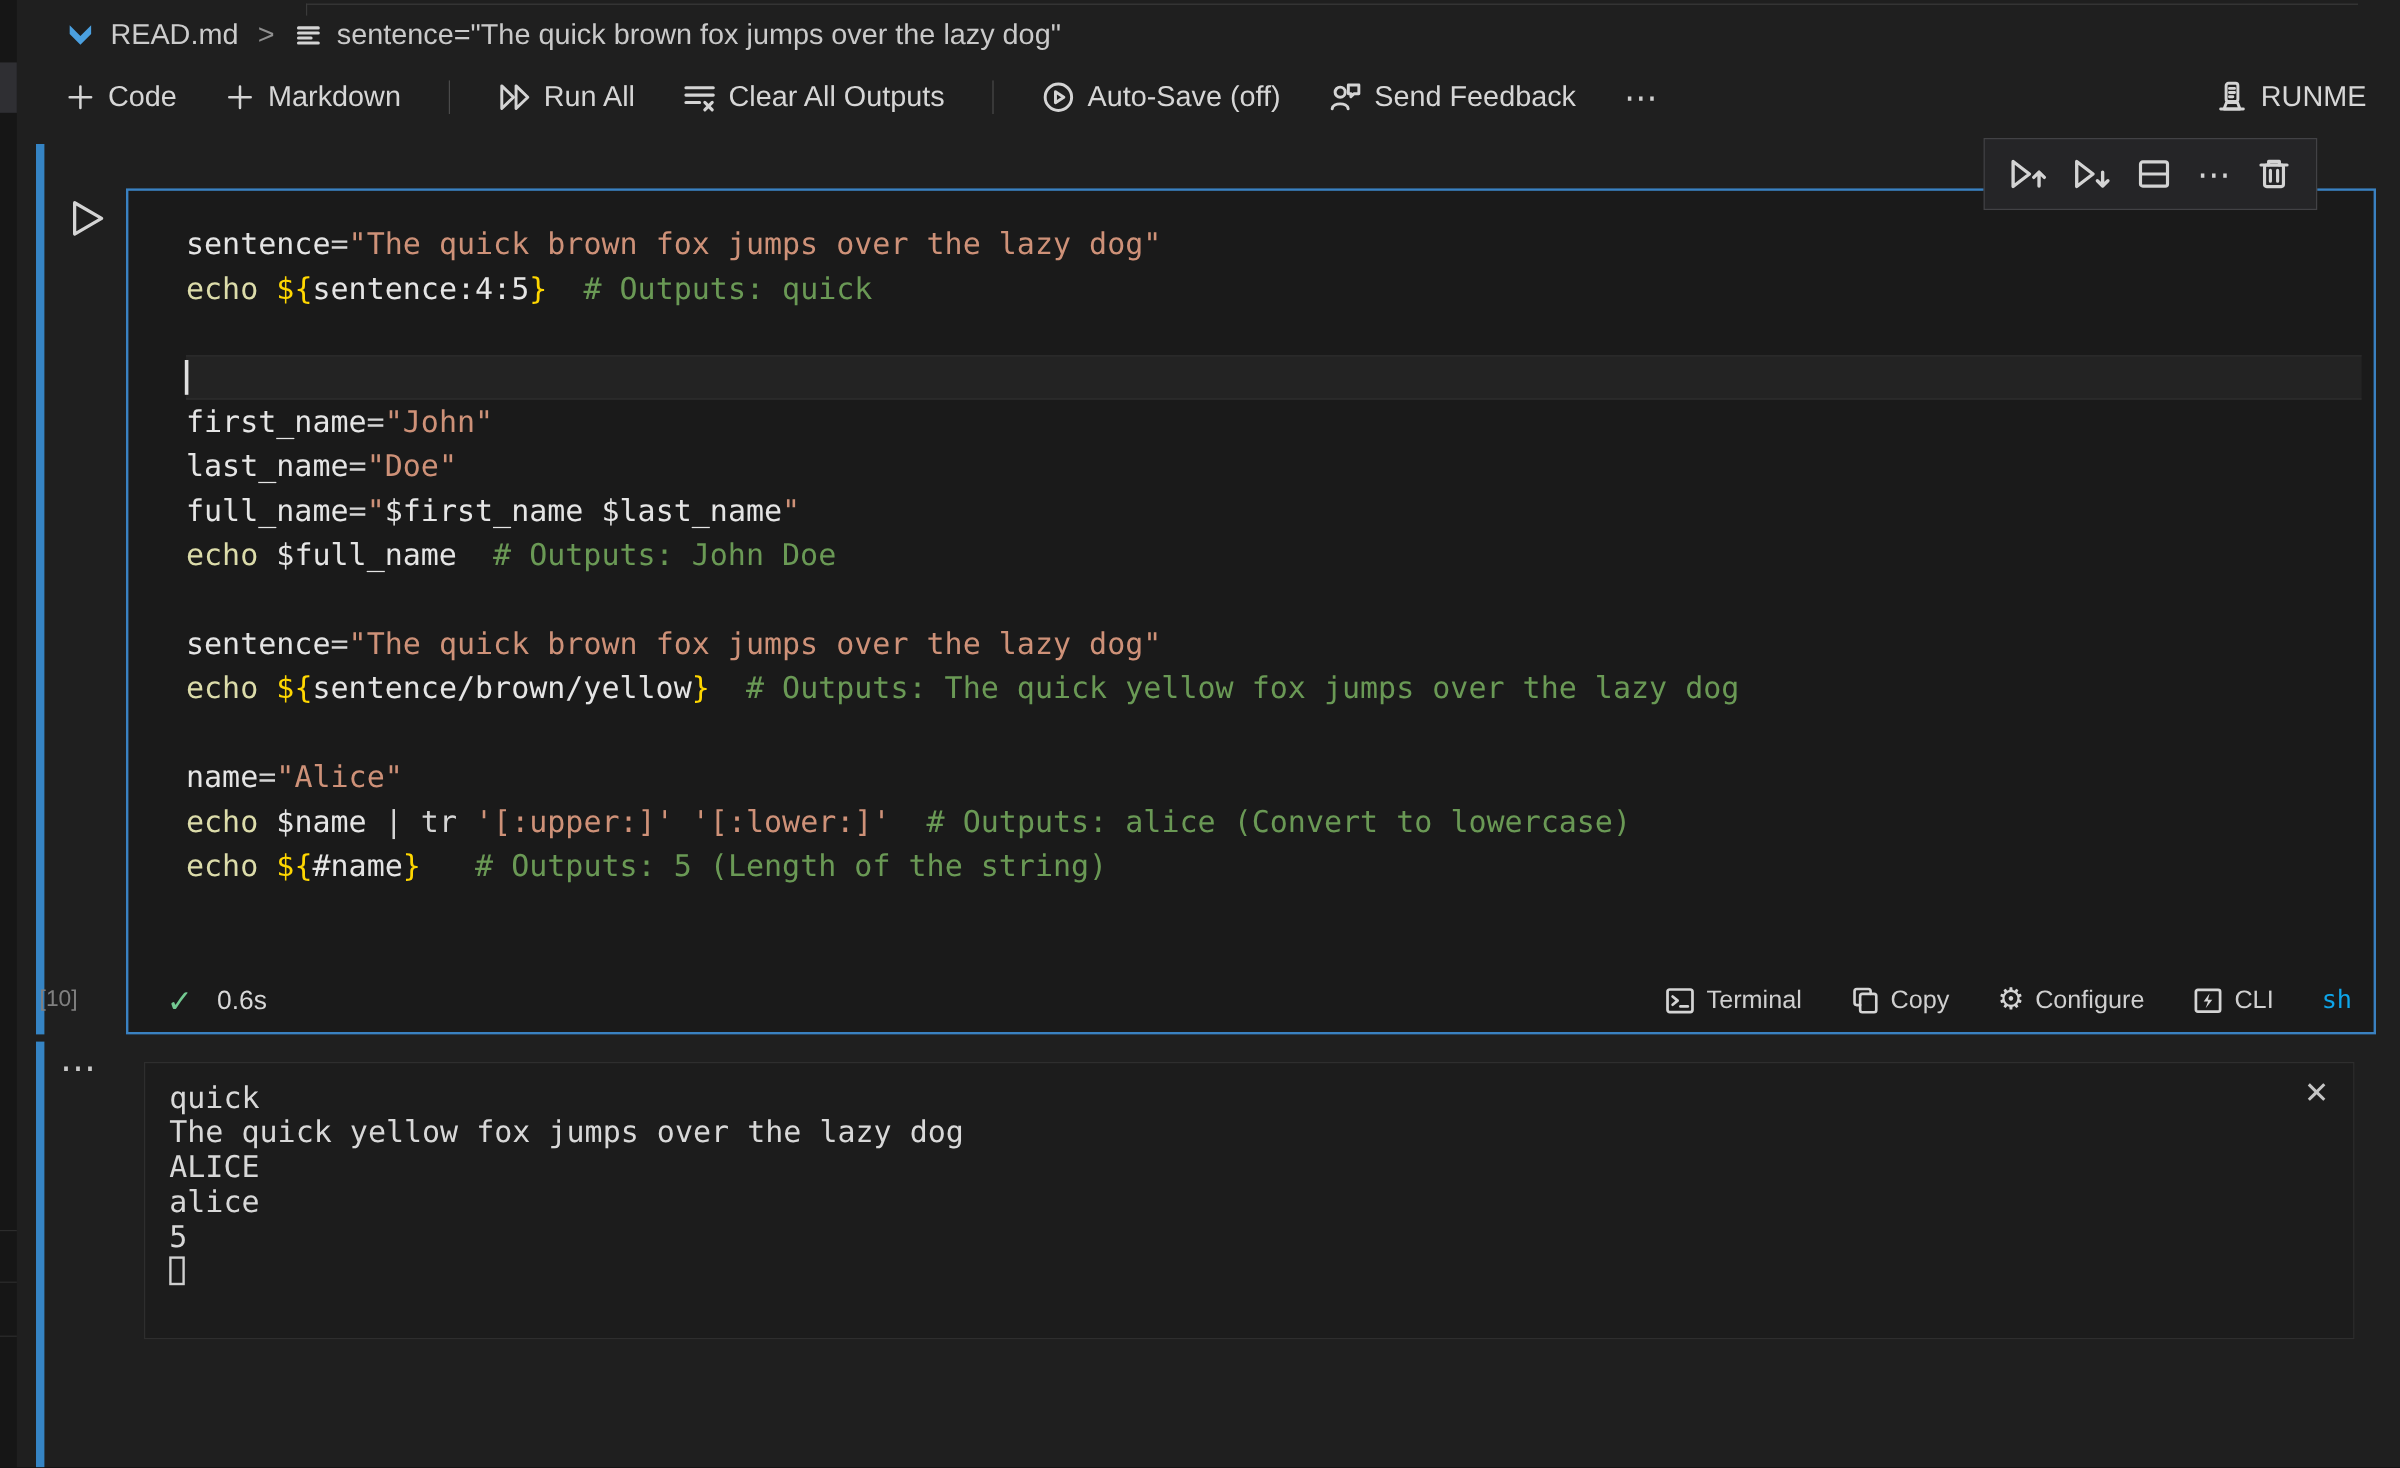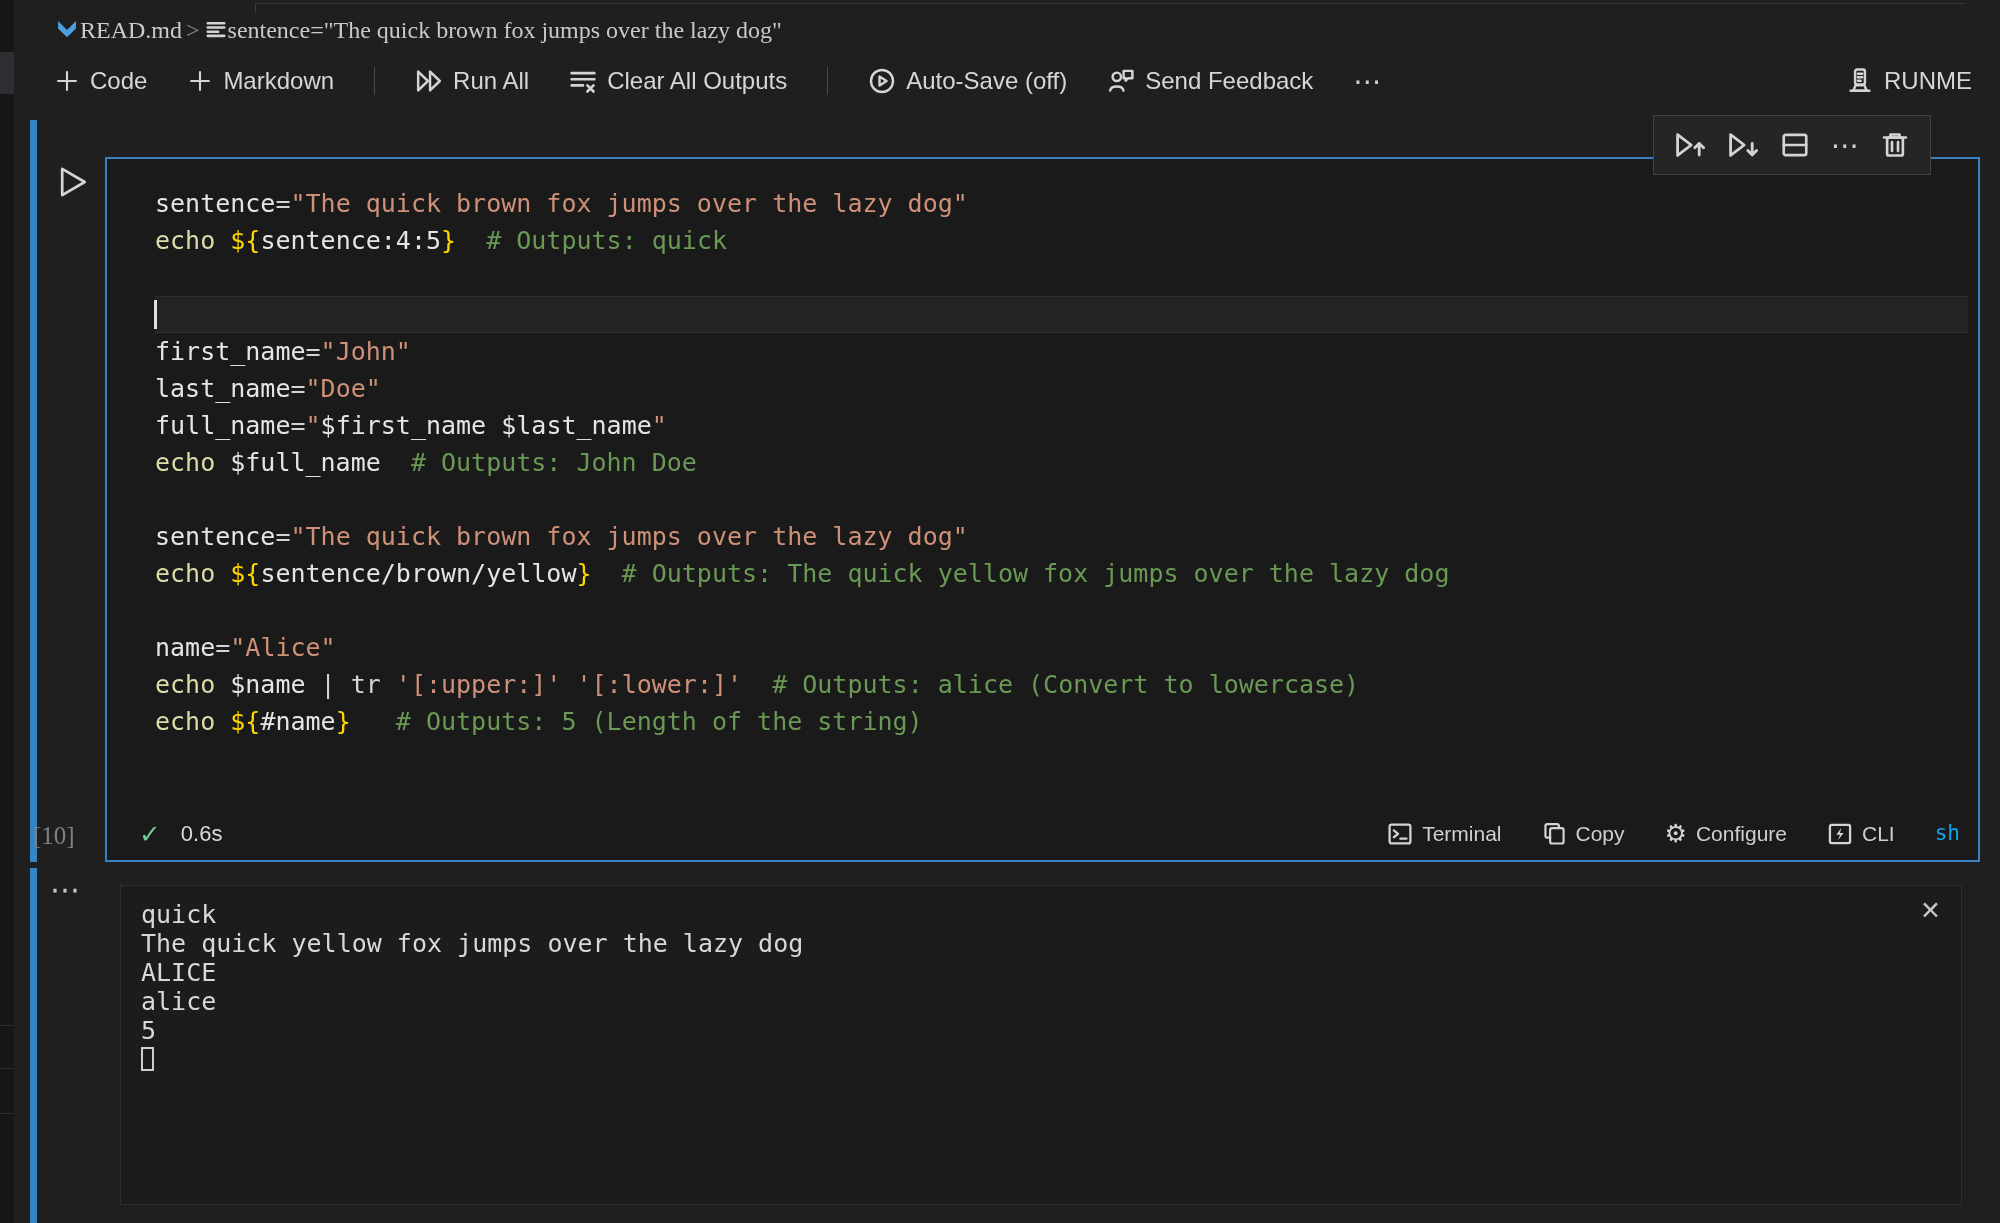--- a/index.html
+++ b/index.html
@@ -16,21 +16,21 @@
   .left-strip{ position:absolute; left:0; top:0; width:14px; height:100%; background:#161616; }
   .strip-block{ position:absolute; left:0; top:52px; width:14px; height:42px; background:#2f2f33; }
   .strip-sep{ position:absolute; left:0; width:14px; height:1px; background:#2c2c2c; }
 
   
   .tab-edge{ position:absolute; left:255px; top:3px; width:1710px; height:10px;
     border-top:1px solid #3a3a3a; border-left:1px solid #3a3a3a; }
 
   
   .breadcrumb{ position:absolute; left:14px; top:6px; right:0; height:48px;
-    display:flex; align-items:center; padding-left:40px; font-size:24px;font-family:Liberation Serif, serif; }
+    display:flex; align-items:center; padding-left:40px; gap:12px; font-size:24px; }
   .crumb-file{ color:#cccccc; }
   .crumb-sep{ color:#8f8f8f; padding:0 4px; }
   .crumb-label{ color:#c9c9c9; }
 
   
   .nb-toolbar{ position:absolute; left:14px; top:56px; right:0; height:50px;
     display:flex; align-items:center; gap:40px; padding:0 28px 0 40px; font-size:24px; color:#d6d6d6; }
   .tb-item{ display:flex; align-items:center; gap:10px; cursor:default; white-space:nowrap; }
   .tb-divider{ width:1px; height:28px; background:#4a4a4a; }
   .tb-dots{ font-size:28px; color:#cfcfcf; }
@@ -39,21 +39,21 @@
   
   .cell-toolbar{ position:absolute; left:1653px; top:115px; width:278px; height:60px;
     background:#252527; border:1px solid #424245; display:flex; align-items:center;
     justify-content:space-around; padding:0 10px; z-index:5; }
   .ct-dots{ font-size:28px; color:#d4d4d4; }
 
   
   .focus-bar{ position:absolute; left:30px; width:7px; background:#3584c4; }
   .run-cell{ position:absolute; left:55px; top:164px; }
   .exec-count{ position:absolute; left:33px; top:822px;
-    font-family:Liberation Serif, serif; font-size:25px; color:#808080; }
+    font-family:Liberation Sans, sans-serif; font-size:19px; color:#808080; }
   .out-gutter-dots{ position:absolute; left:50px; top:872px; font-size:30px; color:#c8c8c8; }
 
   
   .cell{ position:absolute; left:105px; top:157px; width:1875px; height:705px;
     border:2px solid #3a81c1; background:#1a1a1a; }
   .editor{ position:absolute; left:0; right:0; top:0; bottom:52px; padding:26px 20px 0 48px;
     font-family:"DejaVu Sans Mono", monospace; font-size:25px; line-height:37px; overflow:hidden; }
   .code-line{ height:37px; white-space:pre; position:relative; }
   .tok-var{ color:#e5e5e5; } .tok-str{ color:#ce9178; } .tok-cmd{ color:#dcdcaa; }
   .tok-brk{ color:#ffd700; } .tok-com{ color:#6a9955; } .tok-pln{ color:#d4d4d4; }
@@ -64,21 +64,21 @@
   .cell-status{ position:absolute; left:0; right:0; bottom:0; height:52px;
     display:flex; align-items:center; padding:0 18px; font-size:21px; color:#cfcfcf; }
   .cs-check{ color:#73c991; font-size:26px; margin:0 20px 0 14px; }
   .cs-duration{ color:#d8d8d8; font-size:22px; }
   .cs-right{ margin-left:auto; display:flex; align-items:flex-start; gap:40px; }
   .cs-item{ display:flex; align-items:center; gap:9px; white-space:nowrap; }
   .cs-lang{ font-family:"DejaVu Sans Mono", monospace; font-size:21px; color:#0ea5e9; }
   .gear-glyph{ font-size:25px; color:#d4d4d4; line-height:1; }
 
   
-  .output-panel{ position:absolute; left:120px; top:885px; width:1842px; height:320px;
+  .output-panel{ position:absolute; left:120px; top:885px; width:1842px; height:231px;
     background:#1c1c1c; border:1px solid #2e2e2e; }
   .output-body{ padding:14px 20px; font-family:"DejaVu Sans Mono", monospace;
     font-size:25px; line-height:29px; color:#d8d8d8; white-space:pre; }
   .out-line{ height:29px; }
   .out-cursor{ display:inline-block; width:13px; height:24px; border:2px solid #cfcfcf; margin-top:2px; }
   .output-close{ position:absolute; top:10px; right:20px; font-size:25px; color:#c6c6c6; cursor:default; }
 </style>
 </head>
 <body>
 

